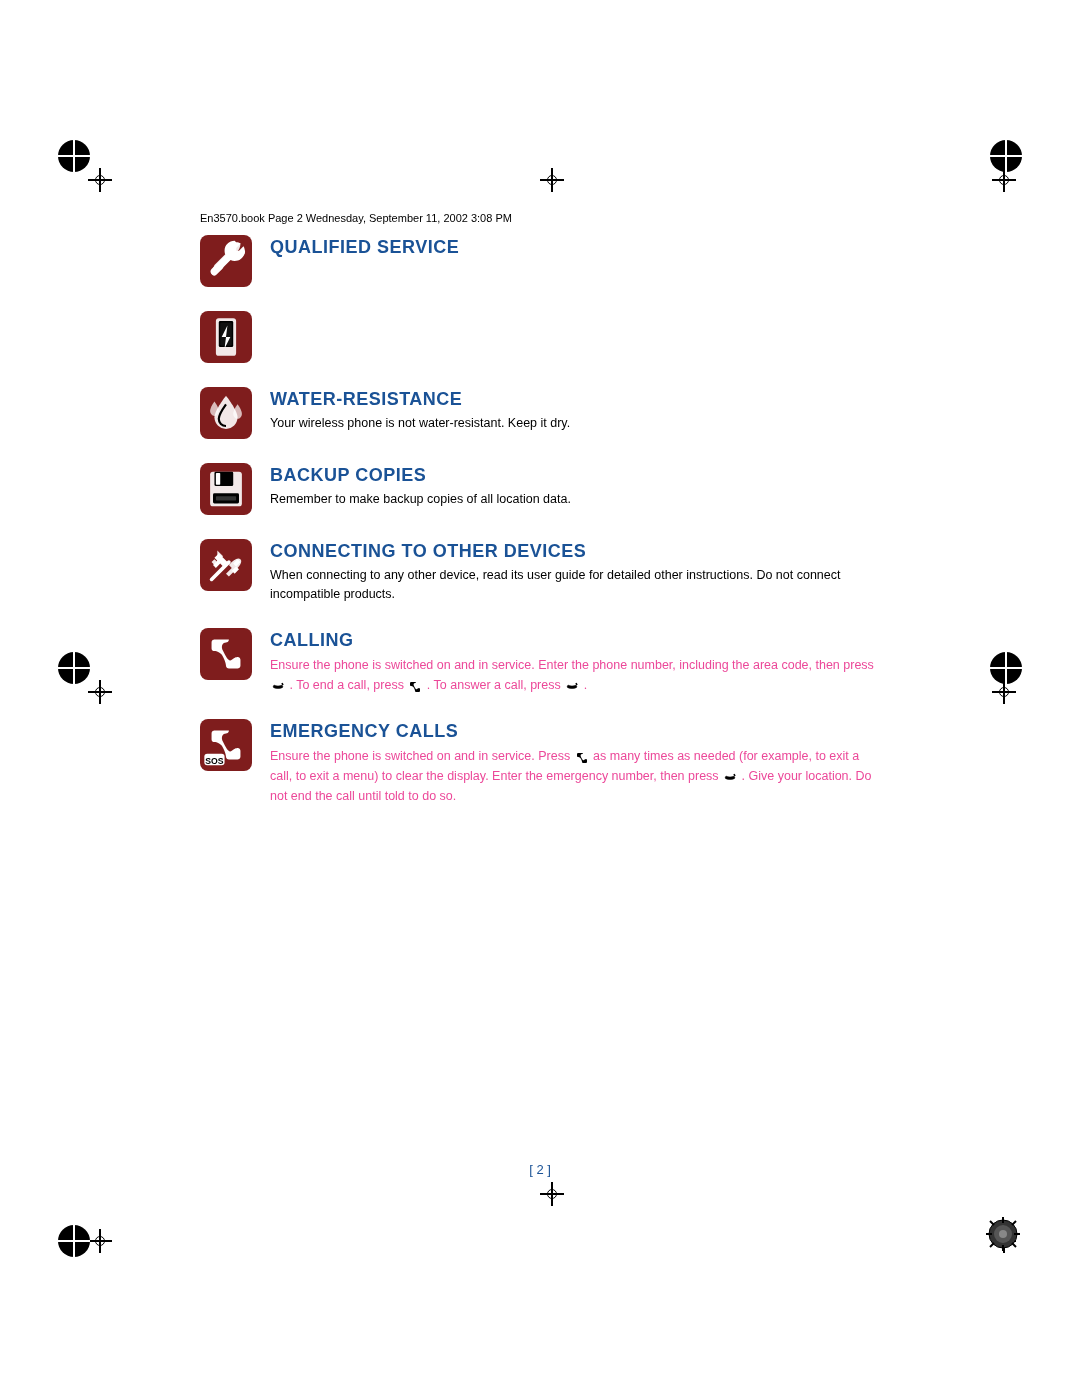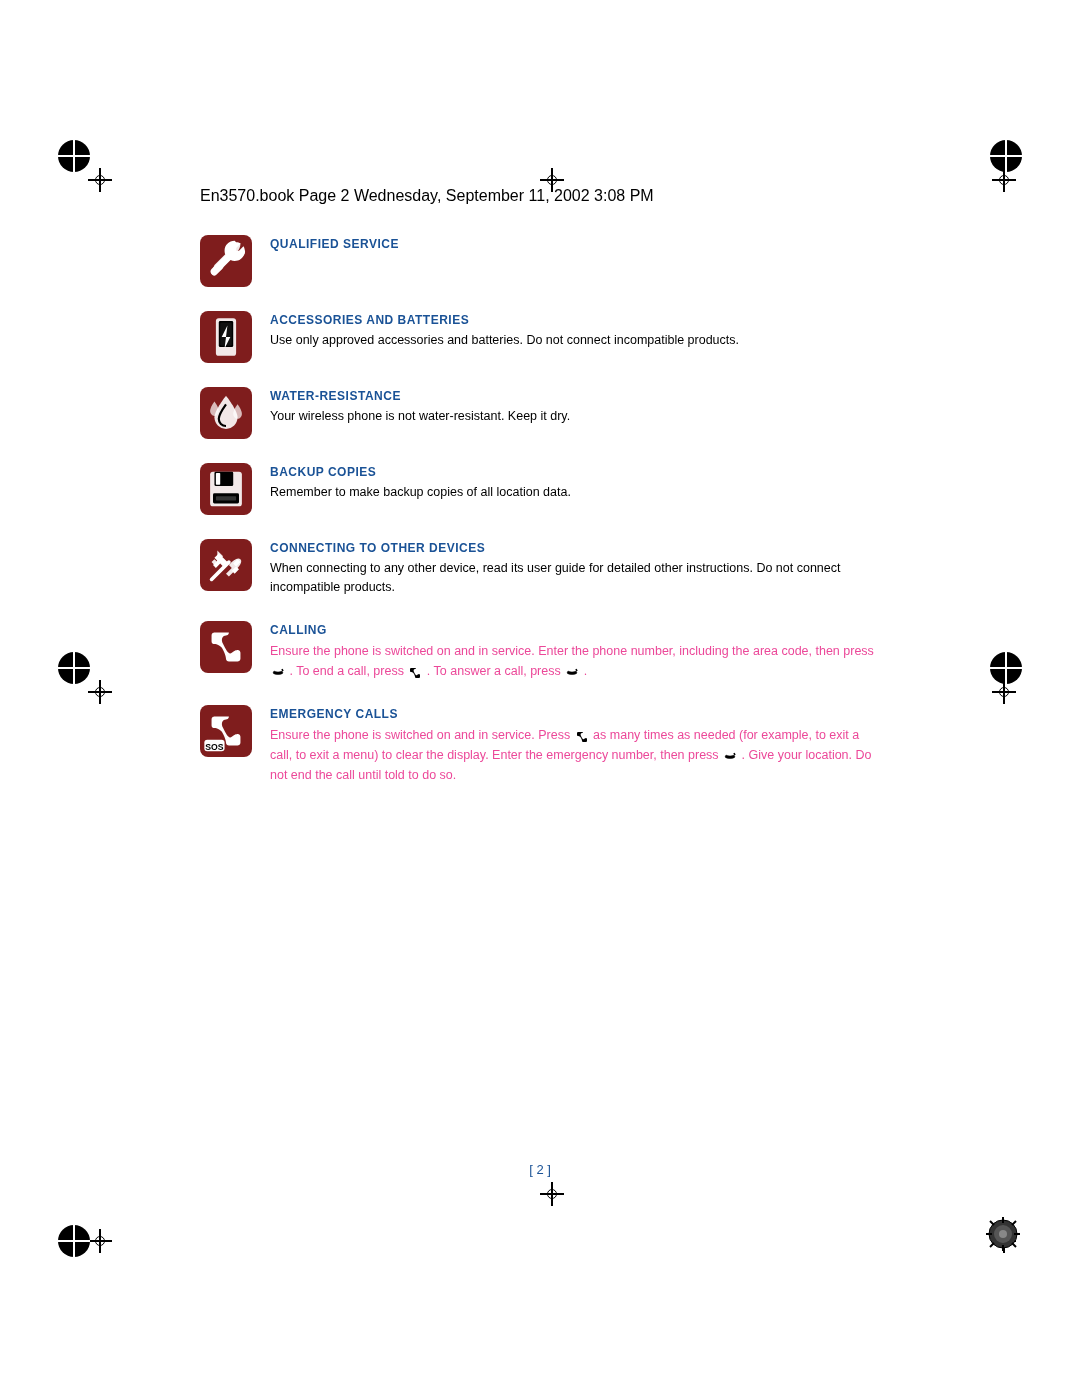--- a/index.html
+++ b/index.html
@@ -44,23 +44,23 @@
       position: absolute;
       border: 1.5px solid #000;
       border-radius: 50%;
       width: 10px; height: 10px;
       left: 7px; top: 7px;
       background: transparent;
     }
 
     .header-text {
       position: absolute;
-      top: 187px;
+      top: 212px;
       left: 200px;
-      font-size: 16px;
+      font-size: 11px;
       color: #000;
     }
 
     
     .content {
       position: absolute;
       top: 235px;
       left: 200px;
       width: 680px;
     }
@@ -85,21 +85,21 @@
       font-size: 26px;
       position: relative;
     }
 
     .section-content {
       flex: 1;
       padding-top: 2px;
     }
 
     .section-title {
-      font-size: 12px;
+      font-size: 18px;
       font-weight: bold;
       color: #1a5296;
       text-transform: uppercase;
       margin-bottom: 4px;
       letter-spacing: 0.5px;
     }
 
     .section-text {
       font-size: 12.5px;
       color: #000;
@@ -273,24 +273,20 @@
 
     <div class="section">
       <div class="icon-box">
         <svg viewBox="0 0 36 36" fill="white" xmlns="http://www.w3.org/2000/svg">
 
           <rect x="11" y="5" width="14" height="26" rx="2" ry="2" fill="white" opacity="0.9"></rect>
           <rect x="13" y="7" width="10" height="18" rx="1" fill="#000"></rect>
           <rect x="14" y="8" width="8" height="16" rx="1" fill="#111"></rect>
           <path d="M19 10 L15 18 L18 18 L17 26 L21 18 L18 18 Z" fill="white"></path>
         </svg>
-      </div>
-      <div class="section-content">
-        <div class="section-title">ACCESSORIES AND BATTERIES</div>
-        <div class="section-text">Use only approved accessories and batteries. Do not connect incompatible products.</div>
       </div>
     </div>
 
     <div class="section">
       <div class="icon-box">
         <svg viewBox="0 0 36 36" fill="white" xmlns="http://www.w3.org/2000/svg">
 
           <path d="M18 6 C18 6 10 16 10 21 C10 25.4 13.6 29 18 29 C22.4 29 26 25.4 26 21 C26 16 18 6 18 6Z" fill="white" opacity="0.9"></path>
           <path d="M18 12 C18 12 13 19 13 22 C13 24.8 15.2 27 18 27" fill="none" stroke="#000" stroke-width="1.5"></path>
 

